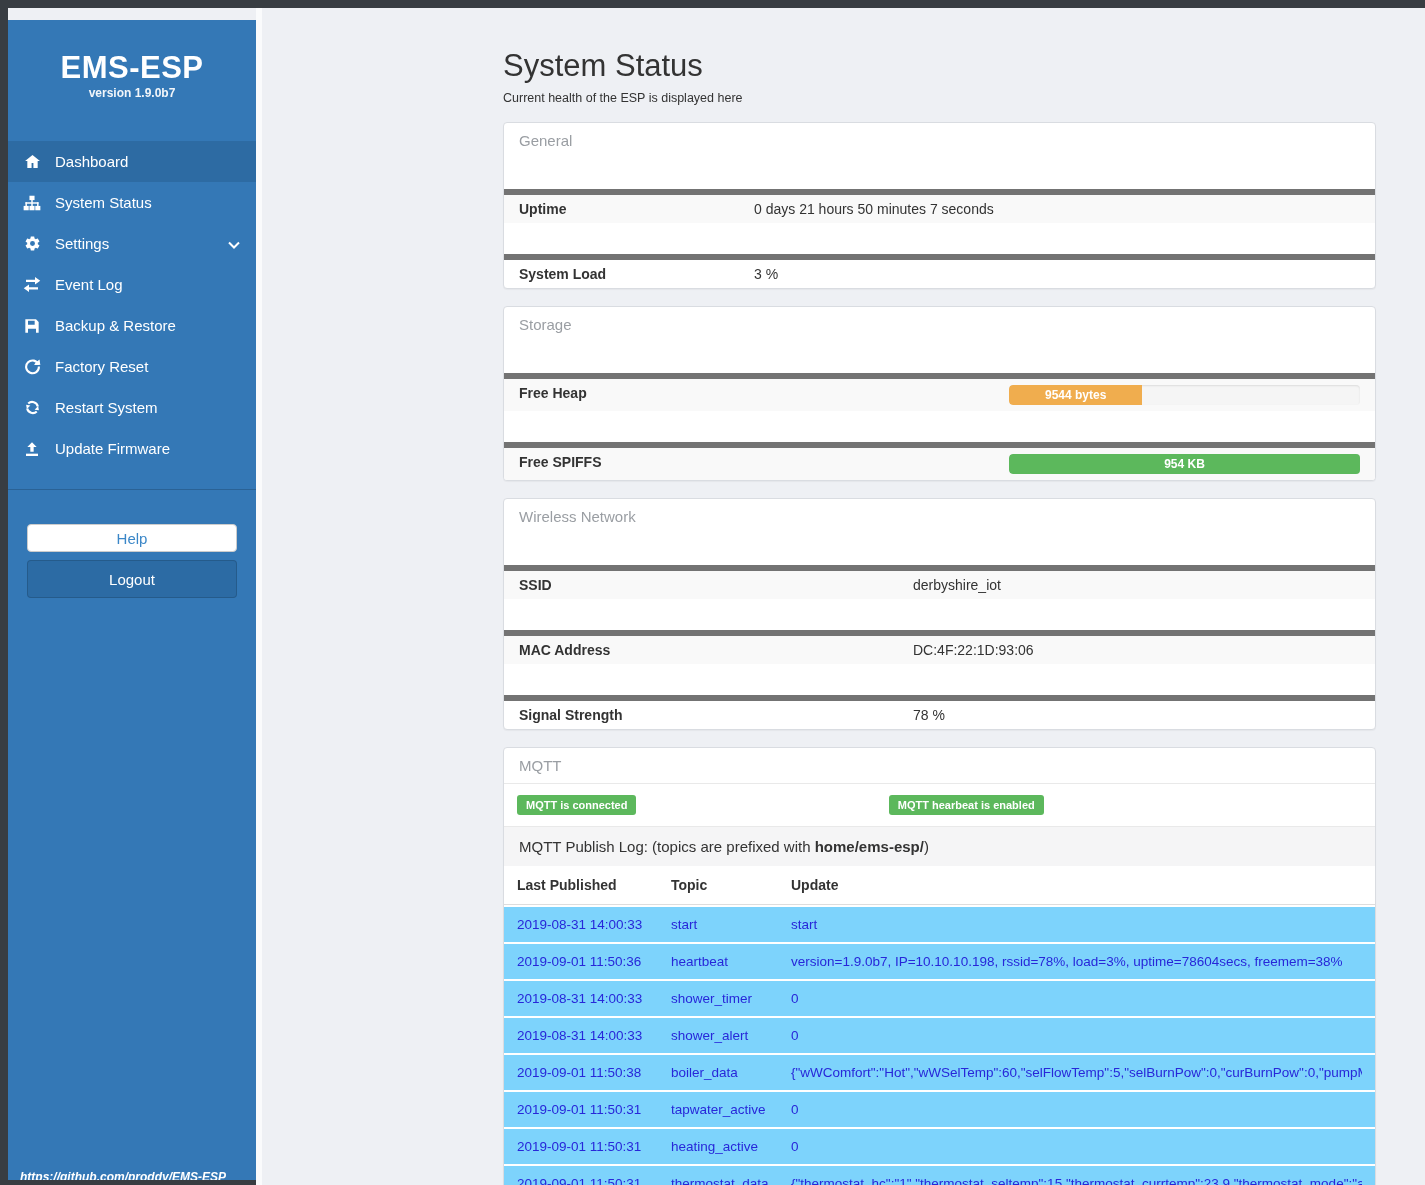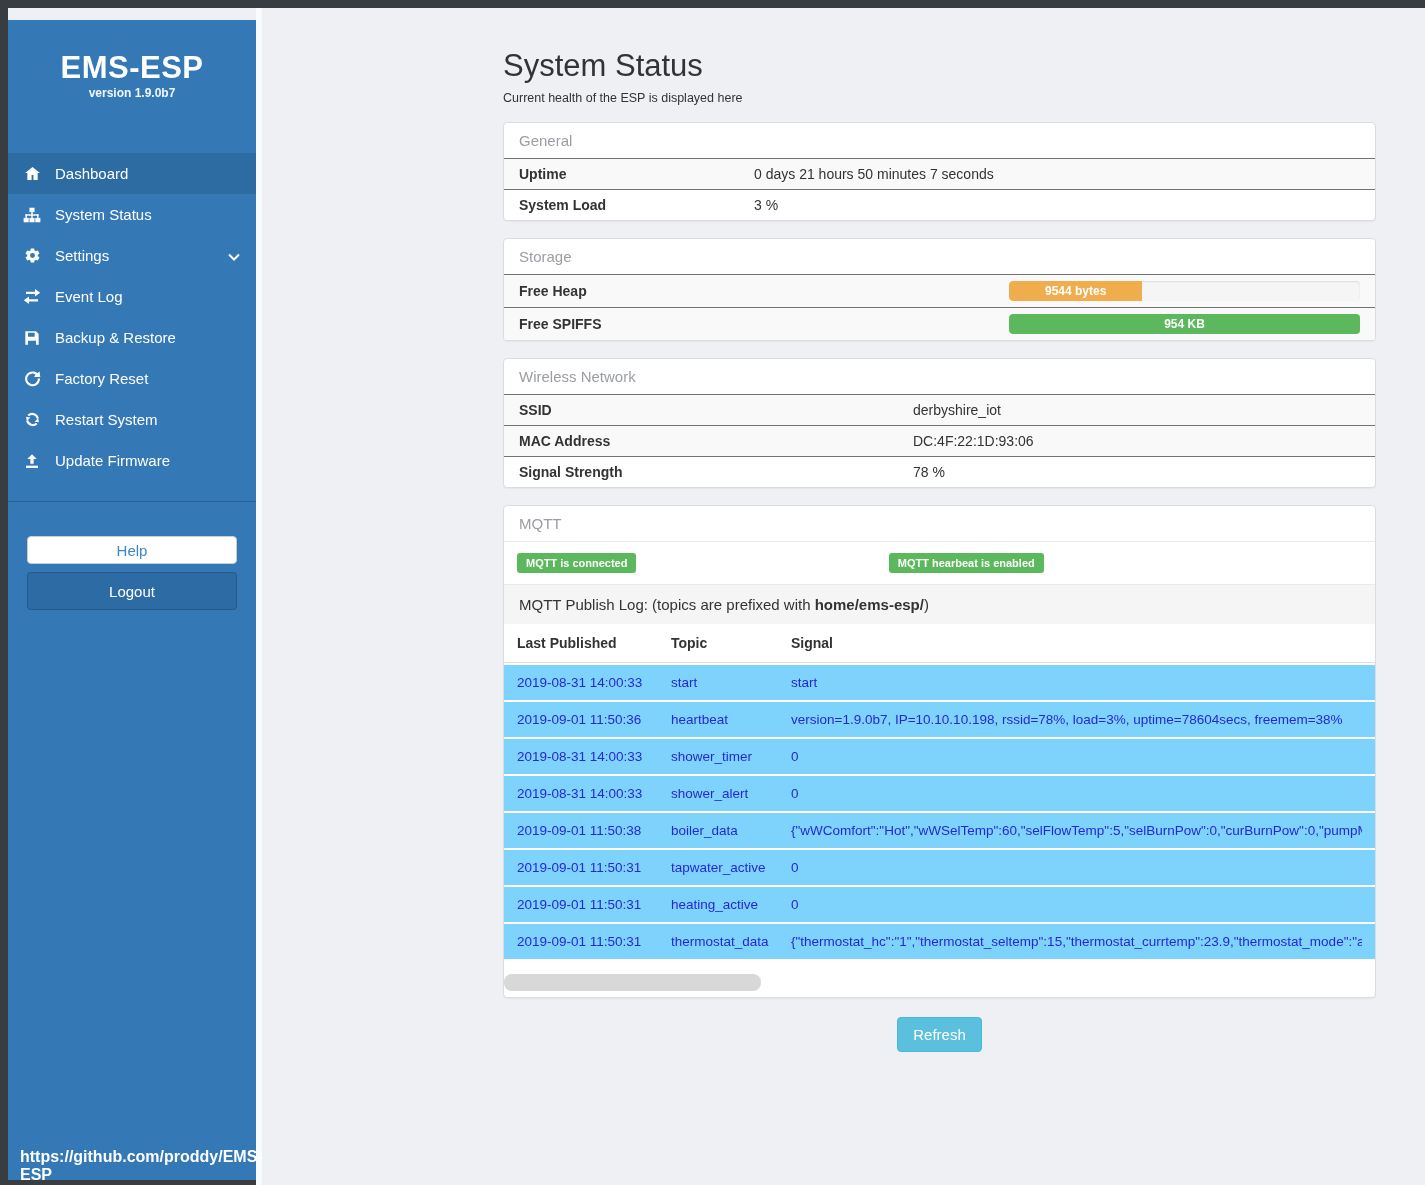--- a/index.html
+++ b/index.html
@@ -9,41 +9,41 @@
   
   .frame-top    { position:absolute; left:0; top:0; width:1425px; height:8px;  background:#383d42; z-index:5; }
   .frame-left   { position:absolute; left:0; top:0; width:8px;  height:1185px; background:#383d42; z-index:5; }
   .frame-bottom { position:absolute; left:0; top:1180px; width:256px; height:5px; background:#383d42; z-index:6; }
 
   
   .sidebar { position:absolute; left:8px; top:20px; width:248px; height:1172px; background:#3478b6; color:#fff; z-index:4; }
   .brand { padding-top:30px; text-align:center; }
   .brand-title { font-size:31px; font-weight:bold; letter-spacing:.5px; }
   .brand-version { font-size:12px; font-weight:bold; color:#f2f6fa; }
-  .nav { margin-top:53px; }
+  .nav { margin-top:41px; }
   .nav-item { display:flex; align-items:center; height:41px; padding:0 16px 0 14px; cursor:pointer; font-size:15px; color:#fff; }
   .nav-item.active { background:#2d6ba3; }
   .nav-icon { width:20px; height:18px; margin-right:13px; display:flex; align-items:center; justify-content:center; flex:none; }
   .nav-icon svg { display:block; }
   .nav-spacer { flex:1; }
   .side-divider { margin:20px 0 0 0; border-top:1px solid rgba(0,0,0,.18); }
   .side-buttons { margin-top:34px; padding:0 19px; }
   .btn-help { display:block; width:210px; height:28px; margin:0 auto; background:#fff; color:#3b87c8; border:1px solid #ccc; border-radius:4px; font-size:15px; font-family:inherit; cursor:pointer; }
   .btn-logout { display:block; width:210px; height:38px; margin:8px auto 0; background:#2c6ba4; color:#fff; border:1px solid rgba(0,0,0,.15); border-radius:4px; font-size:15px; font-family:inherit; cursor:pointer; }
-  .side-footer { position:absolute; left:12px; bottom:8px; font-size:16px; font-weight:bold; color:#fff; }
+  .side-footer { position:absolute; left:12px; bottom:8px; font-size:12px; font-weight:bold; color:#fff;font-style:italic; }
 
   
   .main { position:absolute; left:256px; top:8px; right:0; bottom:0; background:#eef0f4; border-left:6px solid #fafbfc; overflow:hidden; }
   .content { margin-left:241px; width:873px; }
   .page-title { margin-top:40px; font-size:31px; font-weight:400; color:#333; }
   .page-subtitle { margin-top:7px; font-size:12.5px; color:#333; }
 
   .panel { margin-top:17px; background:#fff; border:1px solid #d9dce1; border-radius:4px; box-shadow:0 1px 1px rgba(0,0,0,.04); overflow:hidden; }
   .panel-heading { padding:9px 15px; font-size:15px; color:#9a9ea3; }
-  .kv-row { display:flex; align-items:center; padding:6px 15px; border-top:1px solid #737373; font-size:14px; color:#333; min-height:31px; }
+  .kv-row { display:flex; padding:6px 15px; border-top:6px solid #737373; font-size:14px; color:#333; min-height:31px;margin-top:31px; }
   .kv-row.striped { background:#f9f9f9; }
   .kv-label { font-weight:bold; flex:none; }
   .general .kv-label { width:235px; }
   .wireless .kv-label { width:394px; }
   .storage .kv-label { width:490px; }
   .kv-value { color:#333; }
 
   .bar-track { width:360px; height:20px; background:#f5f5f5; border-radius:4px; box-shadow:inset 0 1px 2px rgba(0,0,0,.1); overflow:hidden; }
   .bar-fill { height:100%; border-radius:4px 0 0 4px; text-align:center; }
   .bar-label { font-size:12px; font-weight:bold; color:#fff; line-height:20px; white-space:nowrap; }
@@ -242,21 +242,21 @@
           </div>
         </div>
 
         <div class="publish-band">
           <span>MQTT Publish Log: (topics are prefixed with </span><b>home/ems-esp/</b><span>)</span>
         </div>
 
         <div class="log-header">
           <span class="col-date">Last Published</span>
           <span class="col-topic">Topic</span>
-          <span class="col-payload">Signal</span>
+          <span class="col-payload">Update</span>
         </div>
 
         <div>
           <div class="log-row">
             <span class="col-date">2019-08-31 14:00:33</span>
             <span class="col-topic">start</span>
             <span class="col-payload">start</span>
           </div>
           <div class="log-row">
             <span class="col-date">2019-09-01 11:50:36</span>

